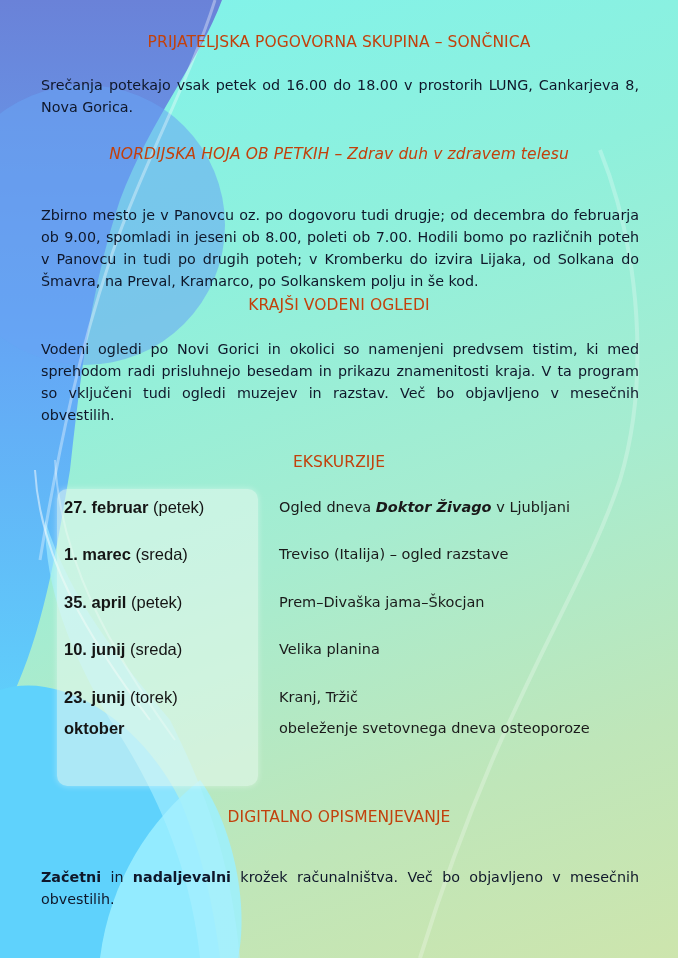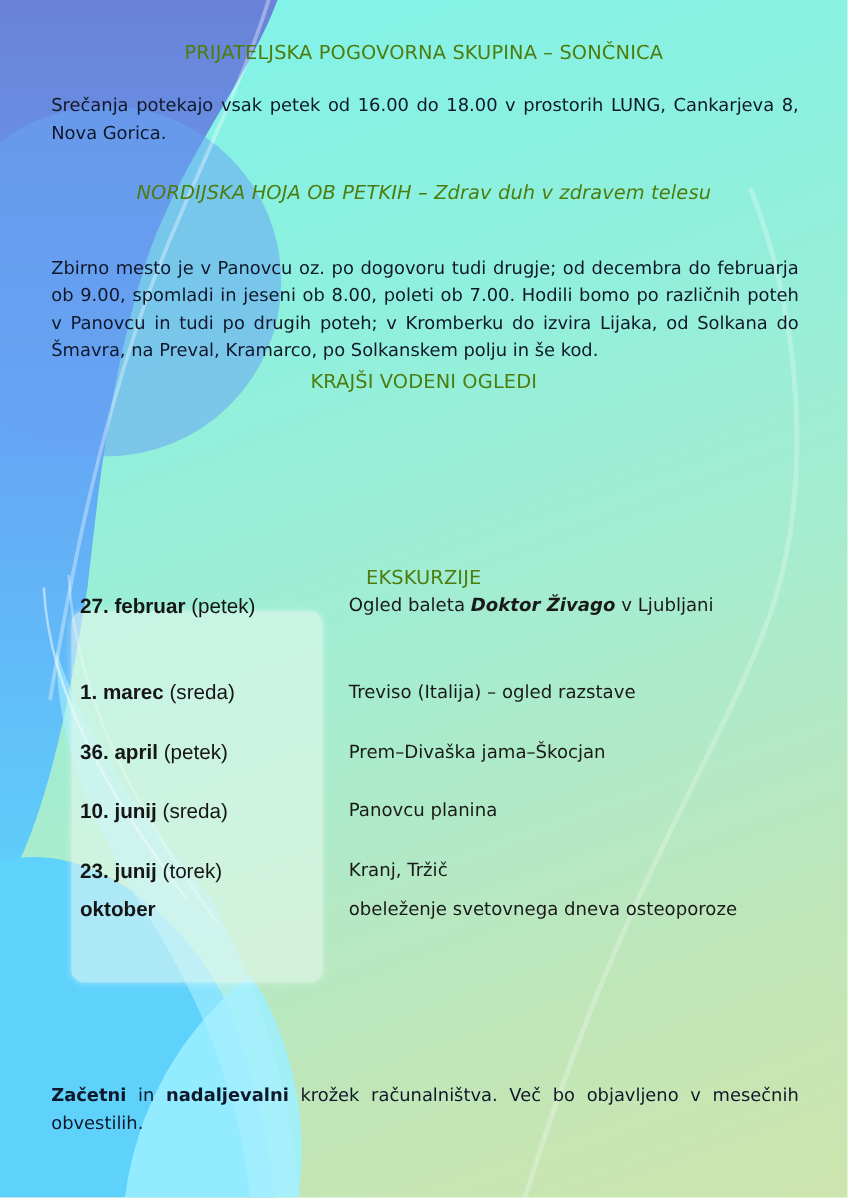--- a/index.html
+++ b/index.html
@@ -6,21 +6,21 @@
     body {
       width: 678px; height: 958px; overflow: hidden; position: relative;
       font-family: "DejaVu Sans", sans-serif;
       color: #1a1a1a;
       background: linear-gradient(160deg, #7ff3ec 0%, #8ff0dc 30%, #a6ecd0 55%, #bfe6b9 80%, #cde5ad 100%);
     }
     .bg { position: absolute; inset: 0; pointer-events: none; }
     .page { position: absolute; inset: 0; }
     .h {
       position: absolute; left: 0; width: 678px; text-align: center;
-      color: #4d7c0f; font-size: 15.5px; letter-spacing: 0.1px;
+      color: #c2410c; font-size: 15.5px; letter-spacing: 0.1px;
     }
     .p {
       position: absolute; left: 41px; width: 598px;
       font-size: 14.3px; line-height: 22px; text-align: justify;
       color: #0f172a;
     }
     .box {
       position: absolute; left: 57px; top: 489px; width: 201px; height: 297px;
       background: rgba(235, 250, 240, 0.55); border-radius: 10px;
       box-shadow: 0 0 6px rgba(255,255,255,0.4);
@@ -72,45 +72,47 @@
 
 <div class="page">
 
   <div class="h" style="top:33px;">PRIJATELJSKA POGOVORNA SKUPINA – SONČNICA</div>
   <div class="p" style="top:74px;">Srečanja potekajo vsak petek od 16.00 do 18.00 v prostorih LUNG, Cankarjeva 8, Nova Gorica.</div>
 
   <div class="h" style="top:145px;font-style:italic;">NORDIJSKA HOJA OB PETKIH – Zdrav duh v zdravem telesu</div>
   <div class="p" style="top:204px;">Zbirno mesto je v Panovcu oz. po dogovoru tudi drugje; od decembra do februarja ob 9.00, spomladi in jeseni ob 8.00, poleti ob 7.00. Hodili bomo po različnih poteh v Panovcu in tudi po drugih poteh; v Kromberku do izvira Lijaka, od Solkana do Šmavra, na Preval, Kramarco, po Solkanskem polju in še kod.</div>
 
   <div class="h" style="top:296px;">KRAJŠI VODENI OGLEDI</div>
+  <div class="p" style="top:338px;">Vodeni ogledi po Novi Gorici in okolici so namenjeni predvsem tistim, ki med sprehodom radi prisluhnejo besedam in prikazu znamenitosti kraja. V ta program so vključeni tudi ogledi muzejev in razstav. Več bo objavljeno v mesečnih obvestilih.</div>
 
   <div class="h" style="top:453px;text-align:center;">EKSKURZIJE</div>
 
   <div class="box"></div>
 
-  <div class="row" style="top:476px;">
+  <div class="row" style="top:498px;">
     <span class="date"><b>27. februar</b> <span>(petek)</span></span>
-    <span class="desc"><span>Ogled baleta </span><i>Doktor Živago</i><span> v Ljubljani</span></span>
+    <span class="desc"><span>Ogled dneva </span><i>Doktor Živago</i><span> v Ljubljani</span></span>
   </div>
   <div class="row" style="top:545px;">
     <span class="date"><b>1. marec</b> <span>(sreda)</span></span>
     <span class="desc"><span>Treviso (Italija) – ogled razstave</span></span>
   </div>
   <div class="row" style="top:593px;">
-    <span class="date"><b>36. april</b> <span>(petek)</span></span>
+    <span class="date"><b>35. april</b> <span>(petek)</span></span>
     <span class="desc"><span>Prem–Divaška jama–Škocjan</span></span>
   </div>
   <div class="row" style="top:640px;">
     <span class="date"><b>10. junij</b> <span>(sreda)</span></span>
-    <span class="desc"><span>Panovcu planina</span></span>
+    <span class="desc"><span>Velika planina</span></span>
   </div>
   <div class="row" style="top:688px;">
     <span class="date"><b>23. junij</b> <span>(torek)</span></span>
     <span class="desc"><span>Kranj, Tržič</span></span>
   </div>
   <div class="row" style="top:719px;">
     <span class="date"><b>oktober</b></span>
     <span class="desc"><span>obeleženje svetovnega dneva osteoporoze</span></span>
   </div>
 
+  <div class="h" style="top:808px;">DIGITALNO OPISMENJEVANJE</div>
   <div class="p" style="top:850px;margin-top:16px;"><b class="strong">Začetni</b><span> in </span><b class="strong">nadaljevalni</b><span> krožek računalništva. Več bo objavljeno v mesečnih obvestilih.</span></div>
 
 </div>
 
 </body></html>

